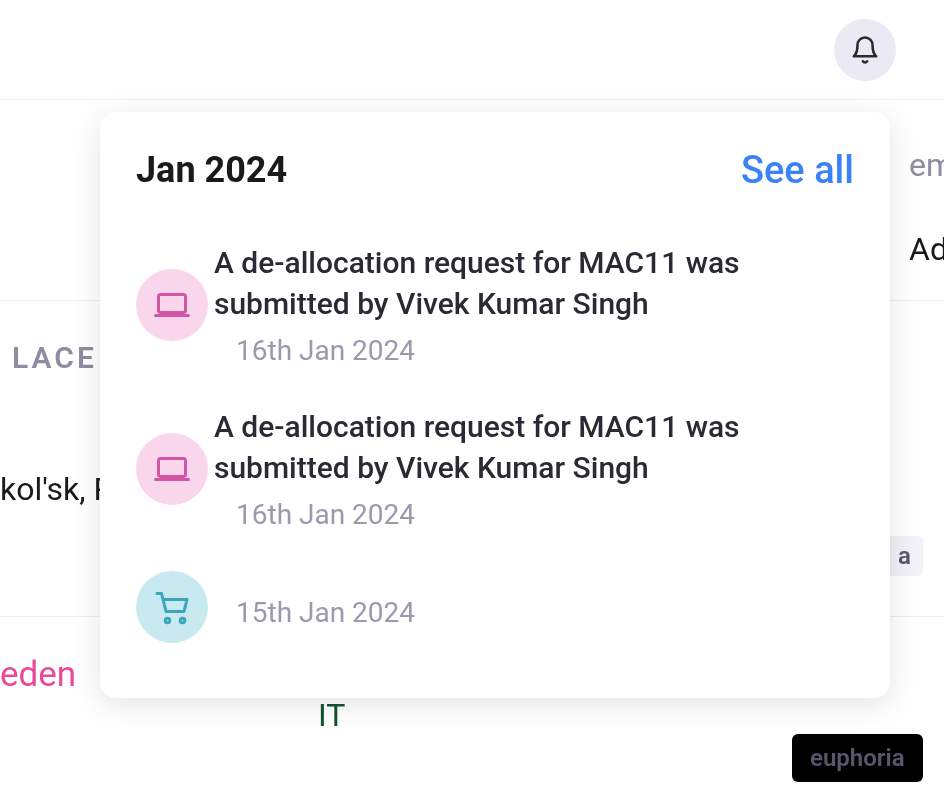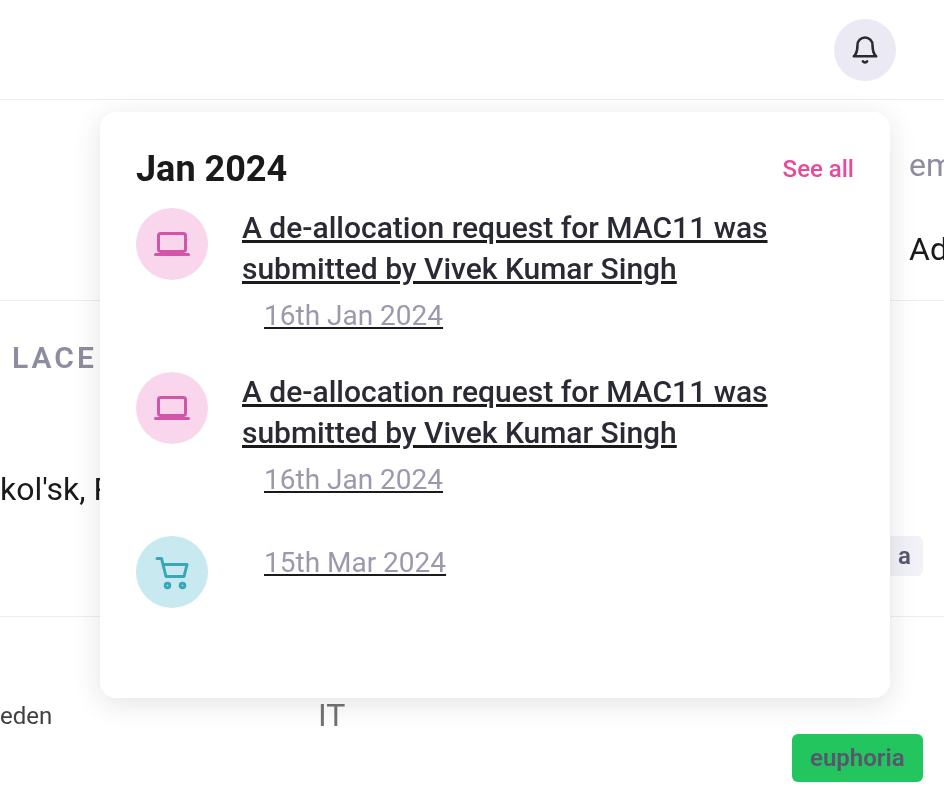--- a/index.html
+++ b/index.html
@@ -71,49 +71,49 @@
   .bg-divider-2 {
     position: absolute;
     top: 516px;
     left: 0;
     right: 0;
     height: 1px;
     background: #ececf2;
   }
   .bg-eden {
     position: absolute;
-    top: 602px;
-    left: 0;
-    font-size: 24px;
-    color: #404040;
+    top: 554px;
+    left: 0;
+    font-size: 35px;
+    color: #ec4899;
     white-space: nowrap;
   }
   .bg-it {
     position: absolute;
     top: 596px;
     left: 318px;
     font-size: 32px;
-    color: #737373;
+    color: #14532d;
   }
   .tag-a {
     position: absolute;
     top: 436px;
     left: 886px;
     background: #f1f1f7;
     color: #58576e;
     font-size: 24px;
     font-weight: 600;
     padding: 6px 12px;
     border-radius: 6px;
   }
   .tag-euphoria {
     position: absolute;
     top: 634px;
     left: 792px;
-    background: #22c55e;
+    background: #000000;
     color: #58576e;
     font-size: 24px;
     font-weight: 600;
     padding: 10px 18px;
     border-radius: 6px;
   }
 
   .panel {
     position: absolute;
     top: 112px;
@@ -123,39 +123,38 @@
     background: #ffffff;
     border-radius: 16px;
     box-shadow: 0 6px 28px rgba(30,30,60,0.12);
     padding: 36px 36px 0 36px;
     overflow: hidden;
   }
   .panel-head {
     display: flex;
     justify-content: space-between;
     align-items: center;
-    margin-bottom: 18px;
+    margin-bottom: 51px;
   }
   .panel-title {
     font-size: 36px;
     font-weight: 700;
     color: #1a1a1a;
   }
   .see-all {
-    font-size: 24px;
-    color: #ec4899;
+    font-size: 38px;
+    color: #3b82f6;
     cursor: pointer;
     font-weight: 500;
   }
   .notif {
     display: flex;
-    align-items: flex-start;
-    gap: 34px;
+    align-items: center;
+    gap: 6px;
     margin-bottom: 40px;
-    text-decoration: underline;
   }
   .notif-icon {
     flex-shrink: 0;
     width: 72px;
     height: 72px;
     border-radius: 50%;
     display: flex;
     align-items: center;
     justify-content: center;
   }
@@ -236,16 +235,16 @@
 
   <div class="notif">
     <div class="notif-icon blue">
       <svg viewBox="0 0 24 24" fill="none" stroke="#3aa7b8" stroke-width="2" stroke-linecap="round" stroke-linejoin="round">
         <circle cx="9" cy="21" r="1.5"></circle>
         <circle cx="19" cy="21" r="1.5"></circle>
         <path d="M2 3h3l3 12h12l2-8H6"></path>
       </svg>
     </div>
     <div class="notif-body">
-      <div class="notif-date">15th Mar 2024</div>
+      <div class="notif-date">15th Jan 2024</div>
     </div>
   </div>
 </div>
 
 </body></html>

